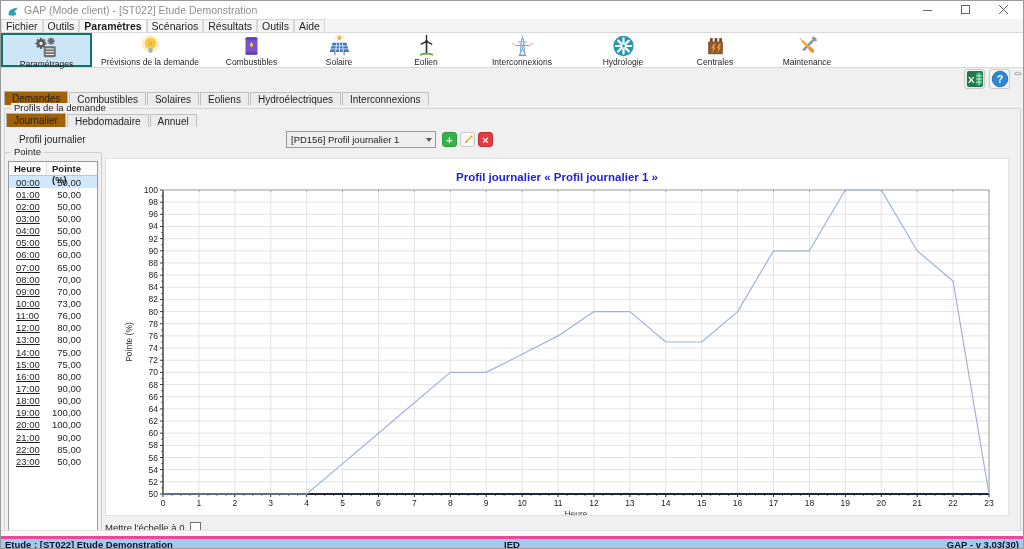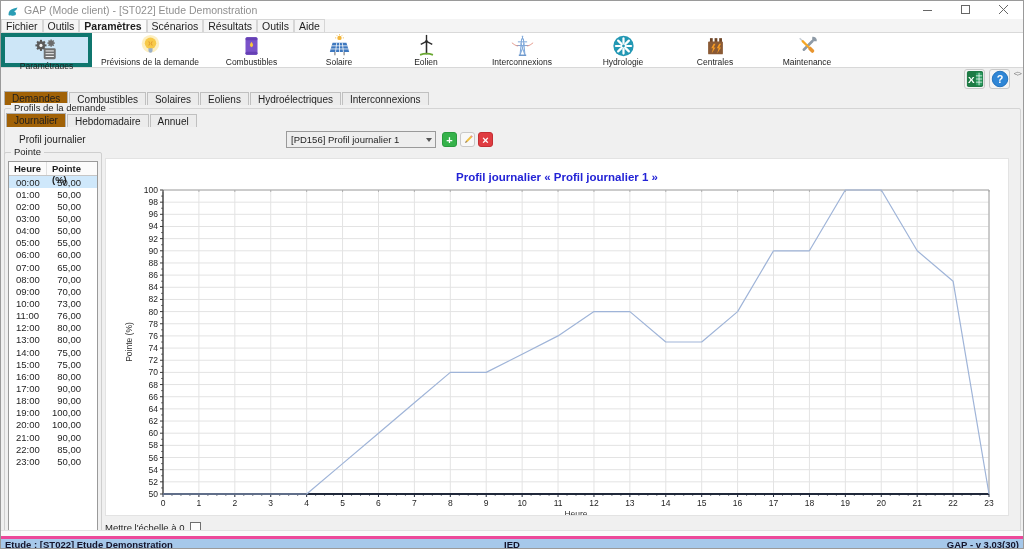--- a/index.html
+++ b/index.html
@@ -11,21 +11,21 @@
   .wtitle{font-size:10.5px;color:#8f8f8f;flex:1;white-space:nowrap;}
   .wincontrols{display:flex;height:100%;}
   .wbtn{width:38px;height:100%;display:flex;align-items:center;justify-content:center;color:#666;}
   
   .menubar{position:absolute;left:0;top:18px;width:100%;height:14px;background:#f4f4f4;display:flex;border-bottom:1px solid #d9d9d9;}
   .menu-item{font-size:10.5px;color:#1e1e1e;padding:0 4px;display:flex;align-items:center;border:1px solid #d6d6d6;border-bottom:none;background:#f4f4f4;white-space:nowrap;}
   .menu-item.active{font-weight:bold;background:#fbfbfb;text-align:right;}
   
   .toolbar{position:absolute;left:0;top:32px;width:100%;height:35px;background:#ffffff;display:flex;border-bottom:1px solid #d8d8d8;}
   .tb-item{height:100%;display:flex;flex-direction:column;align-items:center;justify-content:flex-start;padding-top:1px;}
-  .tb-item.active{background:#cde6f7;border:4px solid #0f766e;}
+  .tb-item.active{background:#cde6f7;border:2px solid #0f766e;}
   .tb-icon{width:25px;height:24px;display:block;}
   .tb-label{font-size:8.5px;color:#1e1e1e;white-space:nowrap;line-height:9px;}
   .substrip{position:absolute;left:0;top:68px;width:100%;height:22px;background:#f0f0f0;}
   .sq-btn{position:absolute;width:21px;height:20px;top:0px;border:1px solid #c9c9c9;border-radius:3px;background:#f5f5f5;display:flex;align-items:center;justify-content:center;}
   .corner-glyph{position:absolute;right:2px;top:0px;font-size:8px;color:#7d7d7d;letter-spacing:-1px;}
   
   .maintabs{position:absolute;left:3px;top:90px;display:flex;align-items:flex-end;height:14px;}
   .tab{font-size:10px;color:#1e1e1e;padding:1px 7px 1px 7px;background:#ececec;border:1px solid #c0c0c0;border-bottom:none;margin-right:1px;white-space:nowrap;height:13px;}
   .tab.active{background:#a16207;height:14px;font-weight:normal;border-color:#b0b0b0;}
   
@@ -42,21 +42,21 @@
   .mini-btn.edit{left:459px;background:#f8f8f8;border:1px solid #c9c9c9;}
   .mini-btn.del{left:477px;background:#e03c41;border:1px solid #c22f34;}
   
   .table{position:absolute;left:7px;top:160px;width:90px;height:380px;background:#ffffff;border:1px solid #9a9a9a;font-size:9.5px;color:#1e1e1e;overflow:hidden;}
   .thead{display:flex;height:14px;border-bottom:1px solid #c6c6c6;background:#fbfbfb;font-weight:bold;}
   .th{padding:1px 0 0 5px;}
   .th.c1{width:38px;border-right:1px solid #e0e0e0;}
   .th.c2{flex:1;}
   .trow{display:flex;height:12.15px;align-items:center;}
   .trow.sel{background:#cfe8fb;}
-  .td.c1{width:38px;padding-left:7px;}
+  .td.c1{width:38px;padding-left:7px;text-decoration:underline;}
   .td.c2{flex:1;text-align:right;padding-right:16px;}
   
   .chartpanel{position:absolute;left:104px;top:157px;width:904px;height:358px;background:#ffffff;border:1px solid #e3e3e3;}
   .chart-title{position:absolute;left:0;top:12px;width:100%;text-align:center;font-size:11.5px;font-weight:bold;color:#2323d6;}
   
   .scalerow{position:absolute;left:104px;top:519px;height:14px;display:flex;align-items:center;font-size:9.5px;color:#1e1e1e;}
   .checkbox{width:11px;height:11px;border:1px solid #707070;background:#fff;margin-left:6px;}
   
   .prestatus{position:absolute;left:0;top:529px;width:100%;height:6px;background:#fafafa;border-top:1px solid #e2e2e2;}
   .statusbar{position:absolute;left:0;top:535px;width:100%;height:14px;background:#a6c8ea;border-top:3px solid #ec4899;display:flex;align-items:center;font-size:9.5px;font-weight:bold;color:#14142b;}

